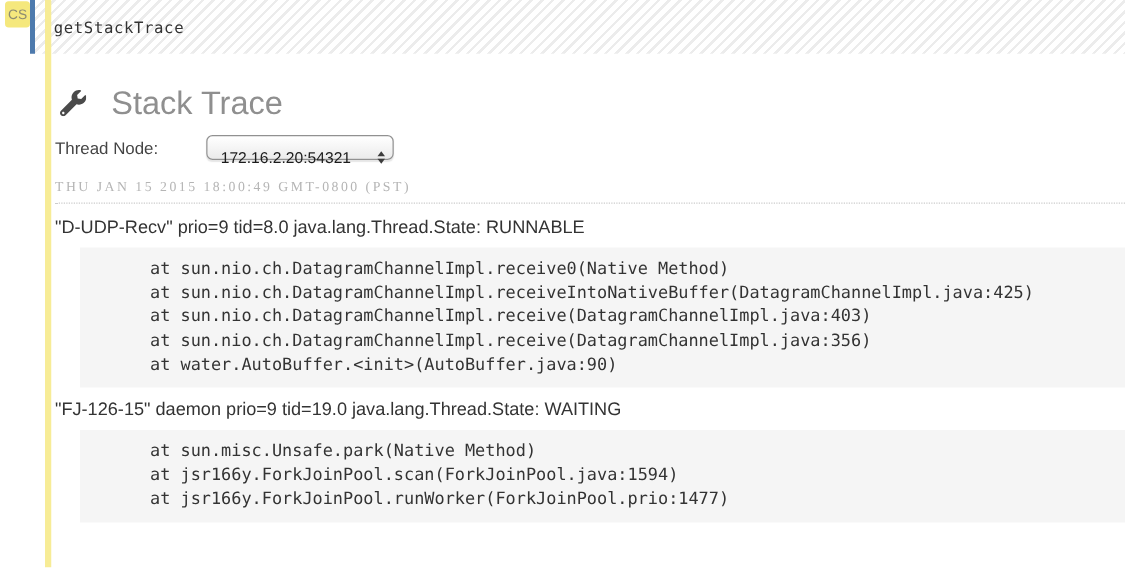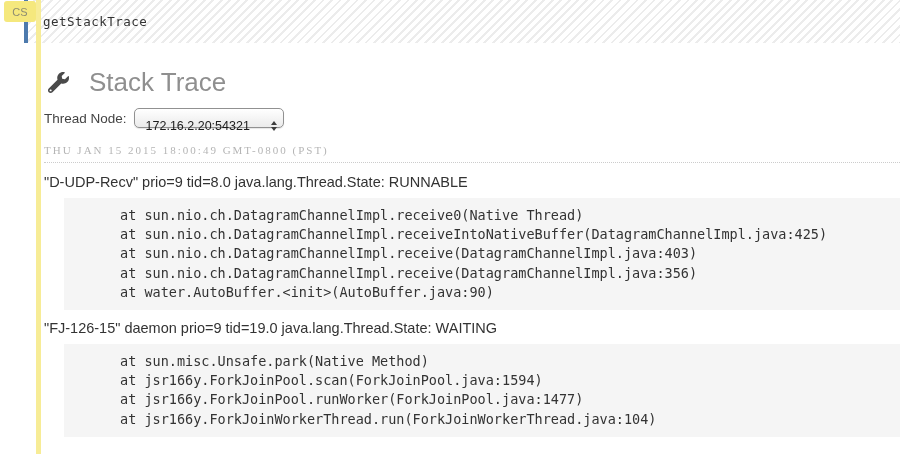--- a/index.html
+++ b/index.html
@@ -1,20 +1,20 @@
 <!DOCTYPE html>
 <html><head>
 <meta charset="utf-8">
 <style>
   * { margin:0; padding:0; box-sizing:border-box; }
   html,body { width:900px; height:454px; background:#ffffff; overflow:hidden;
               font-family:"Liberation Sans", sans-serif; position:relative; }
 
   
-  .cell-badge { position:absolute; left:4px; top:1px; width:32px; height:21px;
+  .cell-badge { position:absolute; left:4px; top:1px; width:20px; height:21px;
                 background:#f5e87d; border-radius:3px; color:#8e8d72;
                 font-size:11px; display:flex; align-items:center; justify-content:center; }
   .active-cell-line { position:absolute; left:36px; top:0; width:5px; height:454px;
                       background:#f7ec96; }
 
   
   .cell-input { margin-left:24px; height:43px;
                 border-left:4px solid #4d7aad;
                 background:repeating-linear-gradient(135deg,#ffffff 0px,#ffffff 4px,#ececec 4px,#ececec 6px);
                 display:flex; align-items:center; padding-left:15px;
@@ -29,21 +29,21 @@
   .page-title svg { width:21px; height:21px; fill:#4a4a4a; flex:none; }
 
   
   .select-row { margin-top:10px; display:flex; align-items:center; gap:7px;
                 font-size:13.5px; color:#444444; height:22px; }
   .select-box { display:inline-flex; align-items:center; justify-content:space-between;
                 width:150px; height:20px; padding:16px 6px 0 11px;
                 border:1px solid #919191; border-radius:5px;
                 background:linear-gradient(#ffffff,#ebebeb);
                 box-shadow:0 1px 1px rgba(0,0,0,0.10);
-                font-size:12.5px; color:#1c1c1c; cursor:default; }
+                font-size:12.5px; color:#1c1c1c; cursor:default;margin-left:31px; }
   .select-arrows { display:flex; flex-direction:column; align-items:center; gap:2px; }
   .select-arrows i { display:block; width:0; height:0;
                      border-left:3px solid transparent; border-right:3px solid transparent; }
   .select-arrows .up   { border-bottom:4px solid #3c3c3c; }
   .select-arrows .down { border-top:4px solid #3c3c3c; }
 
   
   .timestamp { margin-top:15px; padding-bottom:6px; border-bottom:1px dotted #cccccc;
                font-family:Liberation Serif, serif; font-size:11px;
                letter-spacing:2px; color:#b5b5b5; }
@@ -84,32 +84,31 @@
       </span>
     </div>
   </div>
 
   <div class="timestamp">THU JAN 15 2015 18:00:49 GMT-0800 (PST)</div>
 
   <div>
   <section class="thread">
     <div class="thread-header">"D-UDP-Recv" prio=9 tid=8.0 java.lang.Thread.State: RUNNABLE</div>
     <div class="code-block">
-          <div class="trace-line">at sun.nio.ch.DatagramChannelImpl.receive0(Native Thread)</div>
+          <div class="trace-line">at sun.nio.ch.DatagramChannelImpl.receive0(Native Method)</div>
           <div class="trace-line">at sun.nio.ch.DatagramChannelImpl.receiveIntoNativeBuffer(DatagramChannelImpl.java:425)</div>
           <div class="trace-line">at sun.nio.ch.DatagramChannelImpl.receive(DatagramChannelImpl.java:403)</div>
           <div class="trace-line">at sun.nio.ch.DatagramChannelImpl.receive(DatagramChannelImpl.java:356)</div>
           <div class="trace-line">at water.AutoBuffer.&lt;init&gt;(AutoBuffer.java:90)</div>
         </div>
   </section>
 
   <section class="thread">
     <div class="thread-header">"FJ-126-15" daemon prio=9 tid=19.0 java.lang.Thread.State: WAITING</div>
     <div class="code-block">
           <div class="trace-line">at sun.misc.Unsafe.park(Native Method)</div>
           <div class="trace-line">at jsr166y.ForkJoinPool.scan(ForkJoinPool.java:1594)</div>
-          <div class="trace-line">at jsr166y.ForkJoinPool.runWorker(ForkJoinPool.java:1477)</div>
-          <div class="trace-line">at jsr166y.ForkJoinWorkerThread.run(ForkJoinWorkerThread.java:104)</div>
+          <div class="trace-line">at jsr166y.ForkJoinPool.runWorker(ForkJoinPool.prio:1477)</div>
         </div>
   </section>
 </div>
 
 </div>
 
 </body></html>

